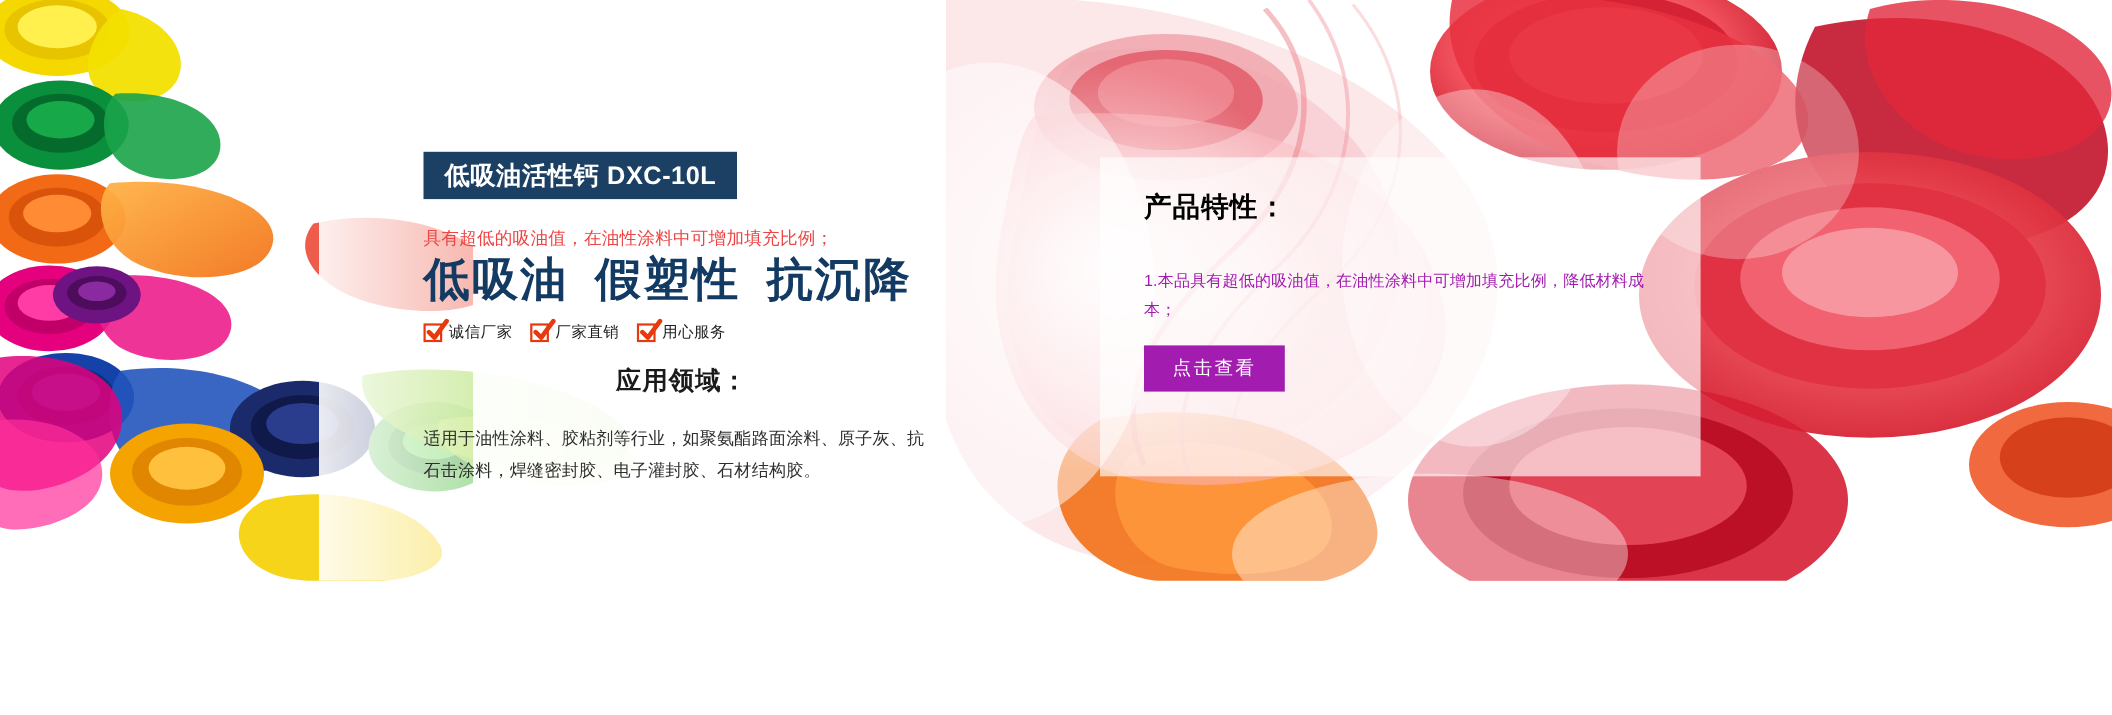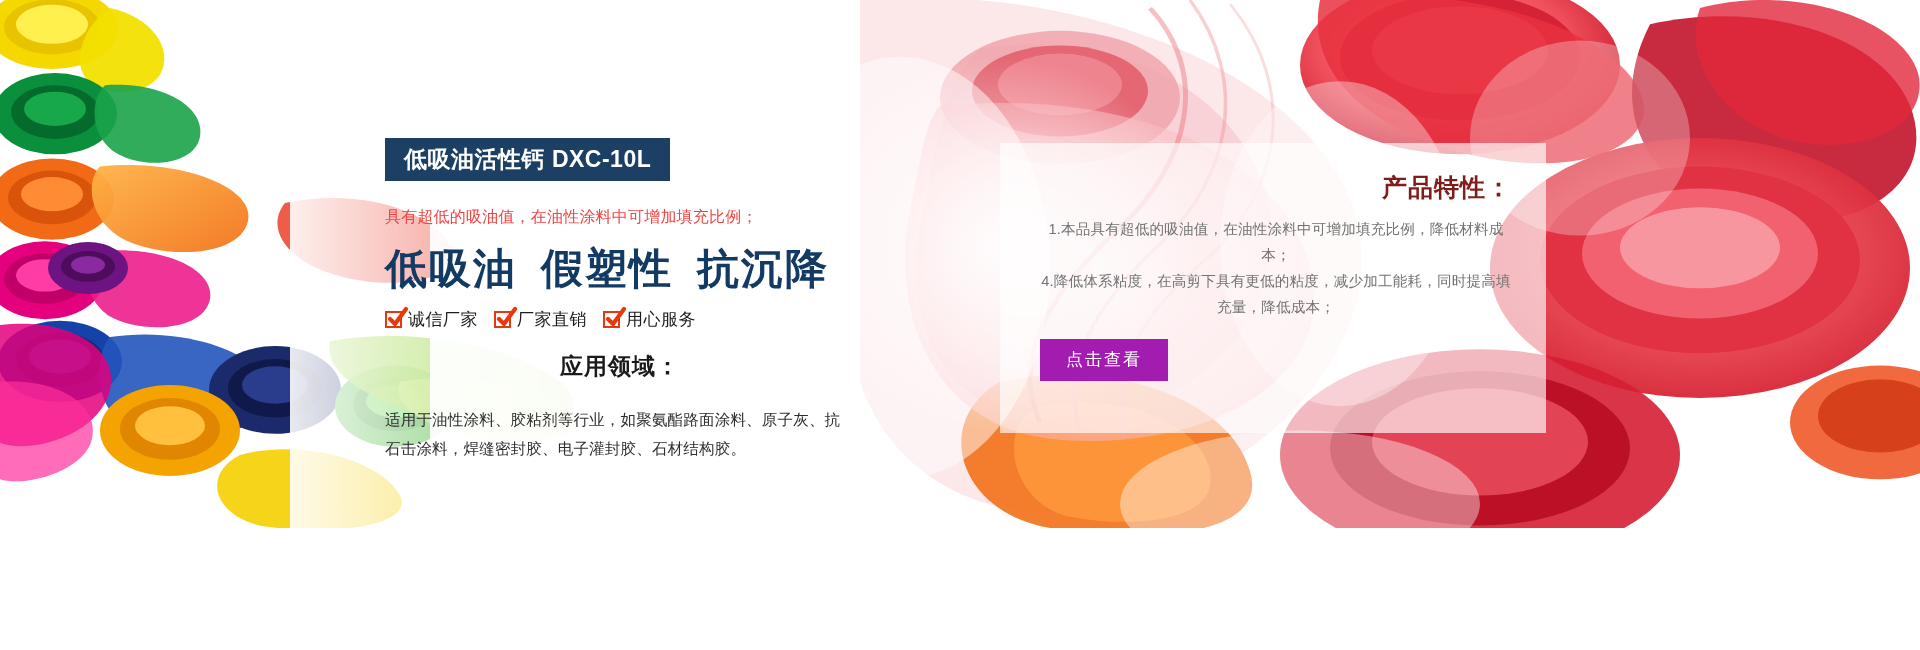--- a/index.html
+++ b/index.html
@@ -34,42 +34,42 @@
   }
   .subtitle {
     margin-top:26px;
     font-size:16px;
     color:#ef4444;
     letter-spacing:0.2px;
     white-space:nowrap;
     font-weight:500;
   }
   .headline {
-    margin-top:17px;
+    margin-top:2px;
     font-size:42px;
     font-weight:bold;
     color:#123a63;
     letter-spacing:2px;
     white-space:nowrap;
     line-height:1.12;
   }
   .headline .gap { display:inline-block; width:24px; }
 
   .feature-row {
     margin-top:16px;
     display:flex;
     align-items:center;
     gap:16px;
     white-space:nowrap;
   }
   .feature-item {
     display:flex;
     align-items:center;
     gap:6px;
-    font-size:17px;
+    font-size:14px;
     color:#1d1d1d;
     letter-spacing:0.5px;
   }
   .check-box {
     position:relative;
     width:17px; height:17px;
     border:2px solid #e8380d;
     display:inline-block;
     flex:0 0 auto;
   }
@@ -97,32 +97,30 @@
     position:absolute;
     left:1000px; top:143px;
     width:546px; height:290px;
     background:rgba(255,255,255,0.66);
     z-index:20;
     padding:28px 34px 20px 40px;
   }
   .panel-title {
     font-size:25px;
     font-weight:bold;
-    color:#7f1d1d;
+    color:#000000;
     letter-spacing:1px;
-    margin-bottom:13px;
-    text-align:right;
+    margin-bottom:40px;
   }
   .panel-list { list-style:none; }
   .panel-list li {
     font-size:14.6px;
-    color:#737373;
+    color:#a21caf;
     line-height:1.78;
     letter-spacing:0.15px;
-    text-align:center;
   }
   .cta-button {
     display:inline-block;
     margin-top:18px;
     background:#a21caf;
     color:#ffffff;
     font-size:17px;
     letter-spacing:2px;
     padding:9px 26px 10px 26px;
     border:none;
@@ -312,19 +310,18 @@
     <div class="section-head">应用领域：</div>
 
     <div class="section-body">适用于油性涂料、胶粘剂等行业，如聚氨酯路面涂料、原子灰、抗石击涂料，焊缝密封胶、电子灌封胶、石材结构胶。</div>
   </div>
 
   <div class="right-panel">
     <div class="panel-title">产品特性：</div>
 
     <ul class="panel-list">
       <li>1.本品具有超低的吸油值，在油性涂料中可增加填充比例，降低材料成本；</li>
-      <li>4.降低体系粘度，在高剪下具有更低的粘度，减少加工能耗，同时提高填充量，降低成本；</li>
     </ul>
 
     <button class="cta-button">点击查看</button>
   </div>
 
 </div>
 
 </body></html>

